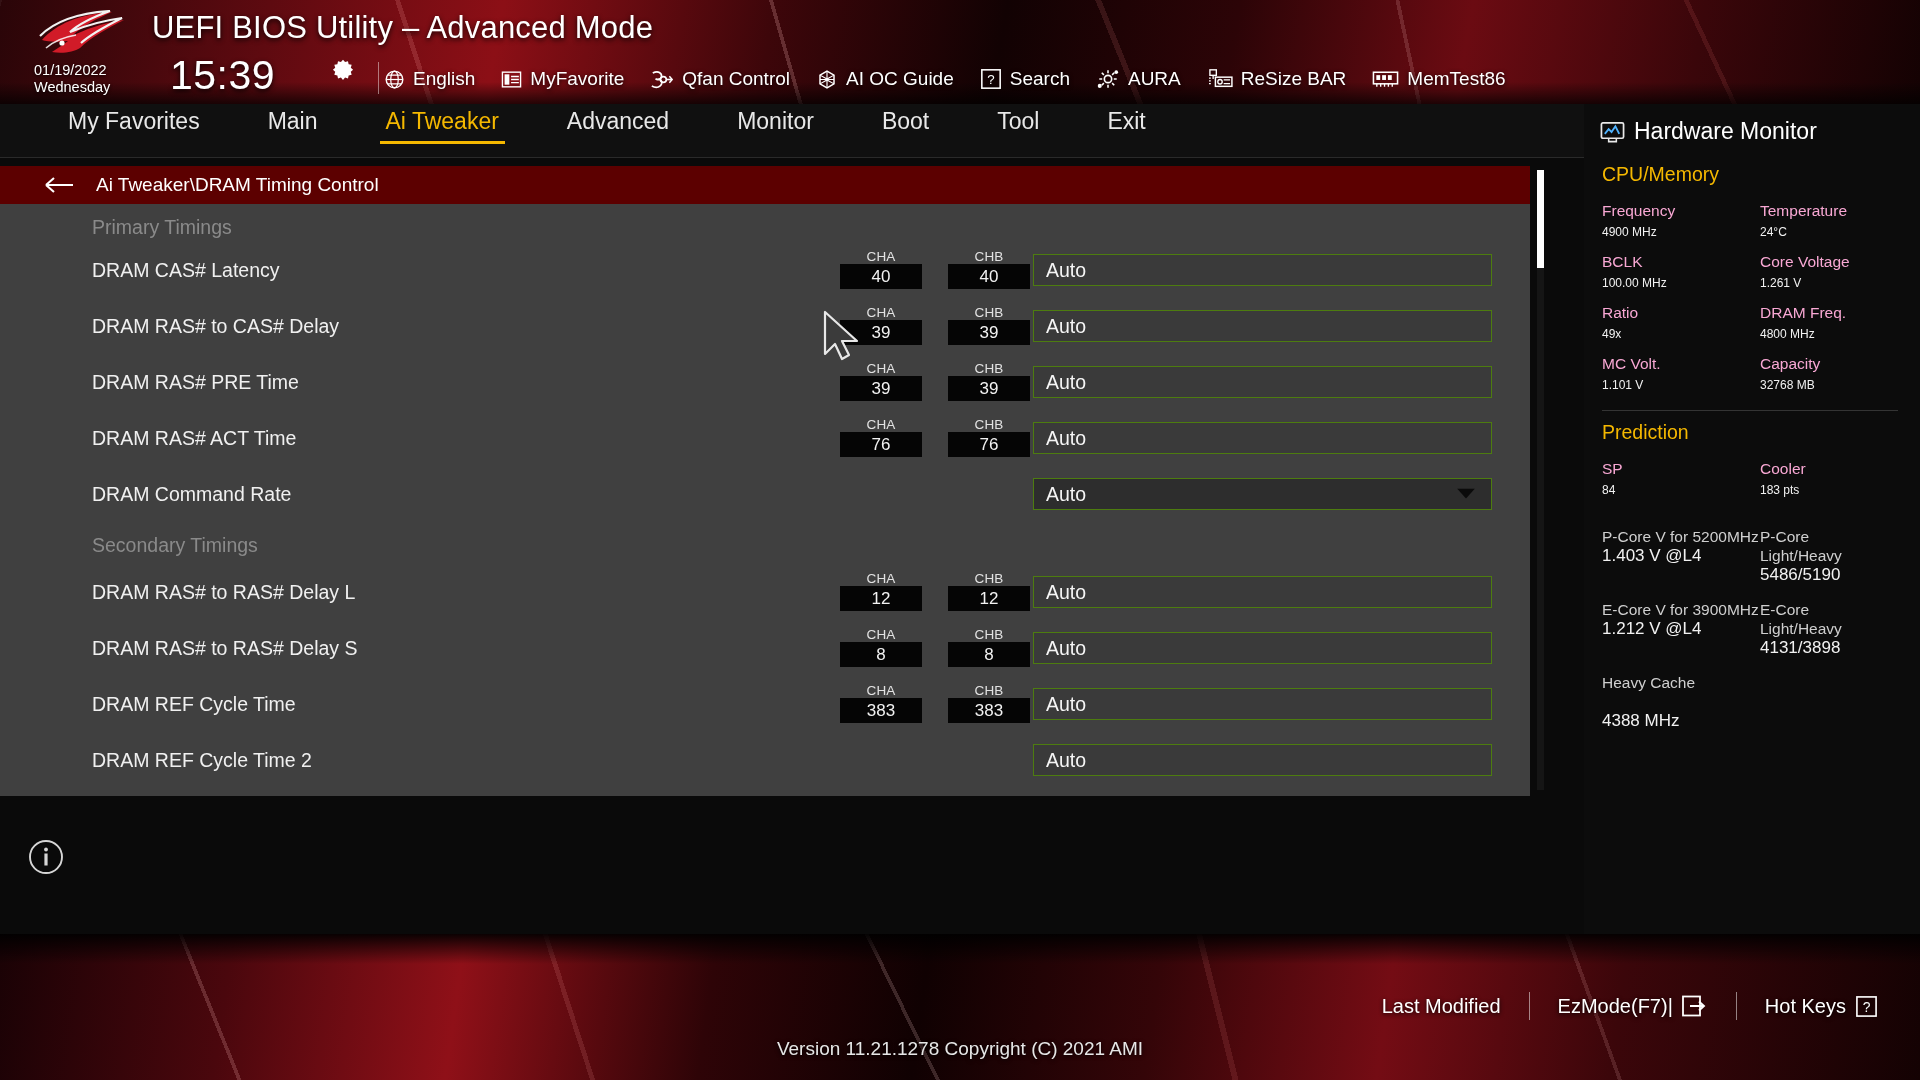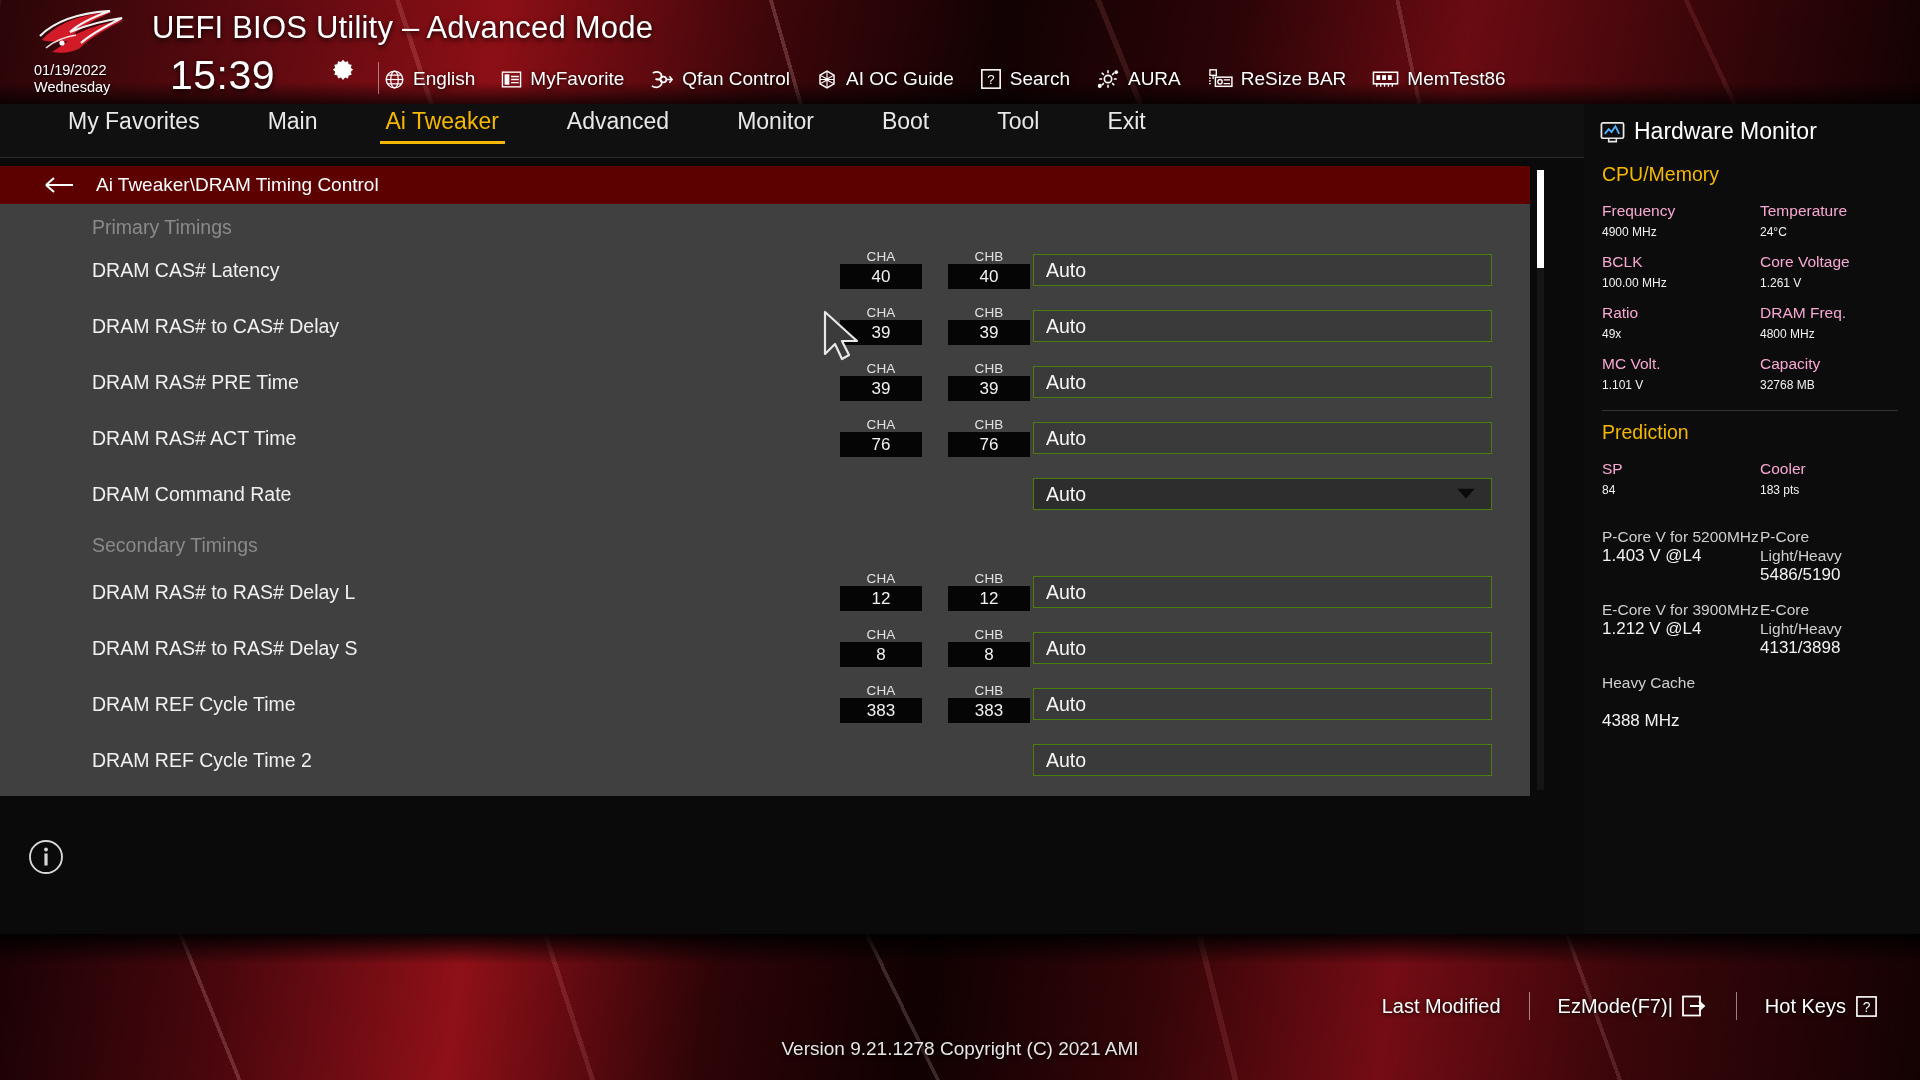--- a/index.html
+++ b/index.html
@@ -492,15 +492,15 @@
     <div class="hotbar-sep"></div>
     <div class="hotbar-item" style="margin-right:42px">
       <span>Hot Keys</span>
       <svg width="23" height="23" viewBox="0 0 24 24">
         <rect x="2" y="2" width="20" height="20" fill="none" stroke="#fff" stroke-width="1.7"></rect>
         <text x="12" y="17.5" font-size="14.5" fill="#fff" text-anchor="middle" font-family="Liberation Sans, sans-serif">?</text>
       </svg>
     </div>
   </div>
 
-  <div class="version">Version 9.21.1278 Copyright (C) 2021 AMI</div>
+  <div class="version">Version 11.21.1278 Copyright (C) 2021 AMI</div>
 
 </div>
 
 </body></html>

